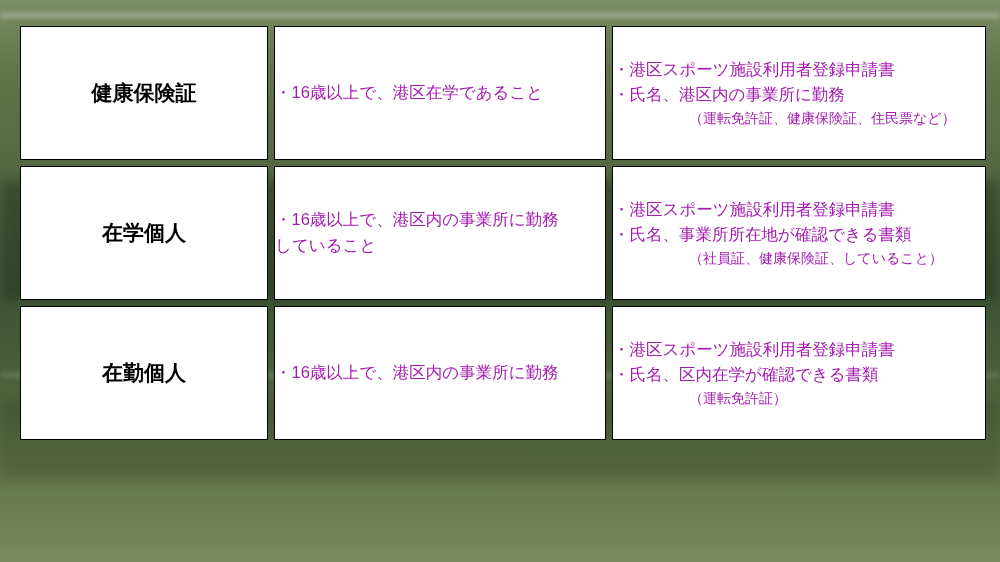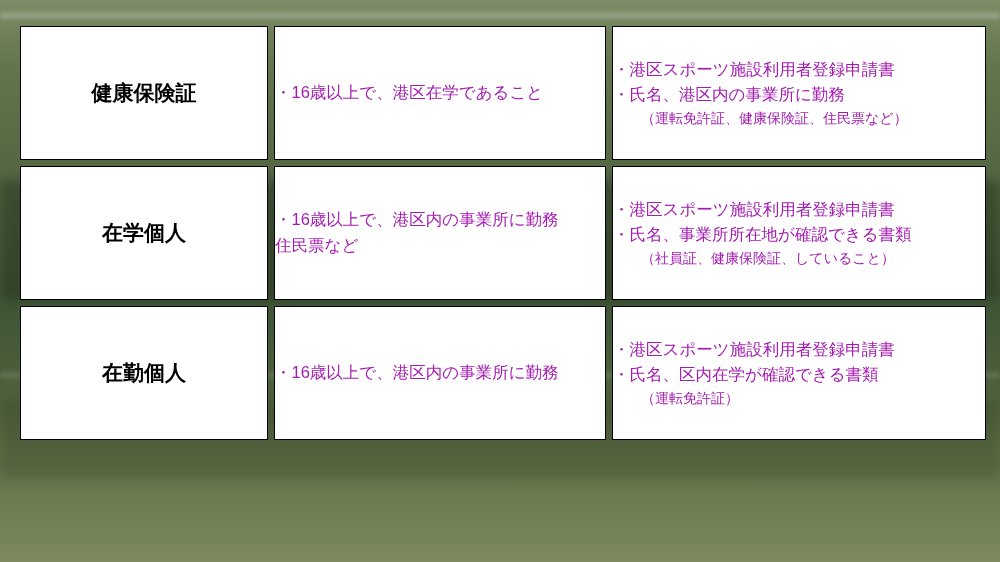--- a/index.html
+++ b/index.html
@@ -109,20 +109,21 @@
     color: #a21caf;
   }
   .body-cell .line {
     display: block;
     text-indent: 0;
   }
   .body-cell .sub {
     display: block;
     font-size: 14px;
     padding-left: 28px;
+    margin-left: 48px;
   }
   .col-1 { width: 248px; }
   .col-2 { width: 332px; }
   .col-3 { width: 374px; }
 </style>
 </head>
 <body>
 
 <div class="slide">
   <div class="bg"></div>
@@ -148,21 +149,21 @@
         <span class="line">・港区スポーツ施設利用者登録申請書</span>
         <span class="line">・氏名、港区内の事業所に勤務</span>
         <span class="sub">（運転免許証、健康保険証、住民票など）</span>
       </td>
     </tr>
 
     <tr>
       <td class="cat-cell">在学個人</td>
       <td class="body-cell">
         <span class="line">・16歳以上で、港区内の事業所に勤務</span>
-        <span class="line">住民票など</span>
+        <span class="line">していること</span>
       </td>
       <td class="body-cell">
         <span class="line">・港区スポーツ施設利用者登録申請書</span>
         <span class="line">・氏名、事業所所在地が確認できる書類</span>
         <span class="sub">（社員証、健康保険証、していること）</span>
       </td>
     </tr>
 
     <tr>
       <td class="cat-cell">在勤個人</td>

